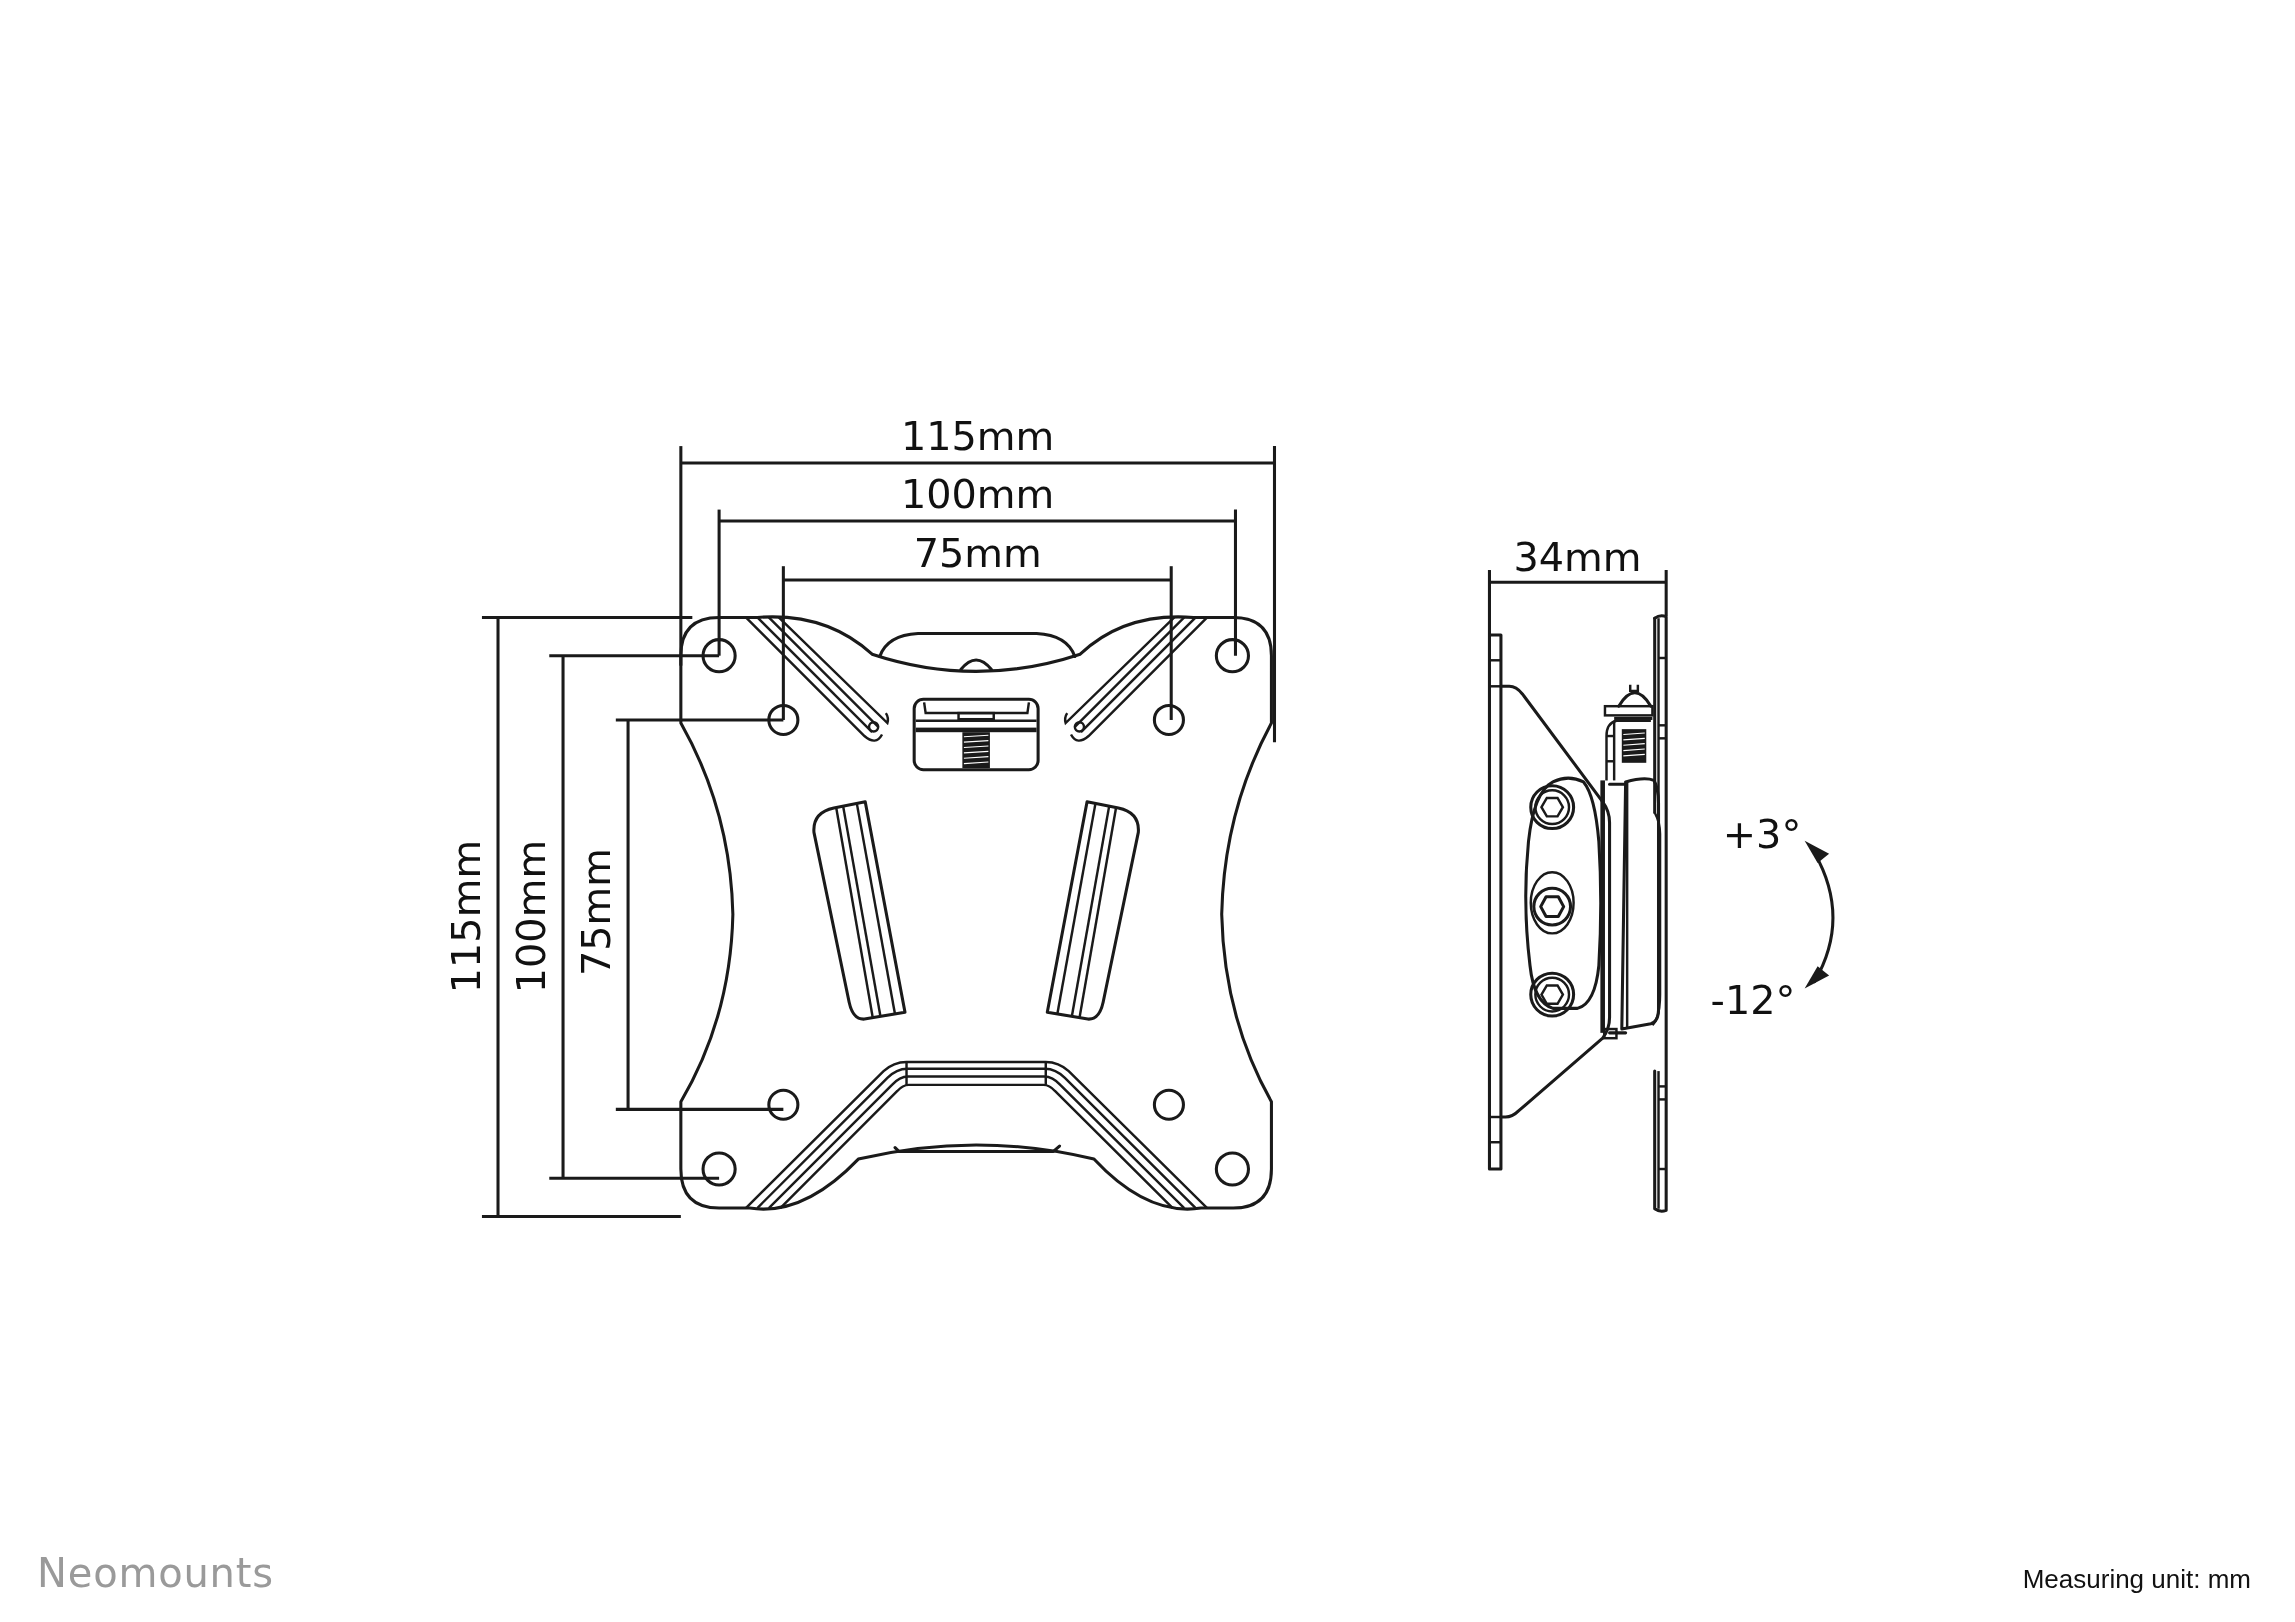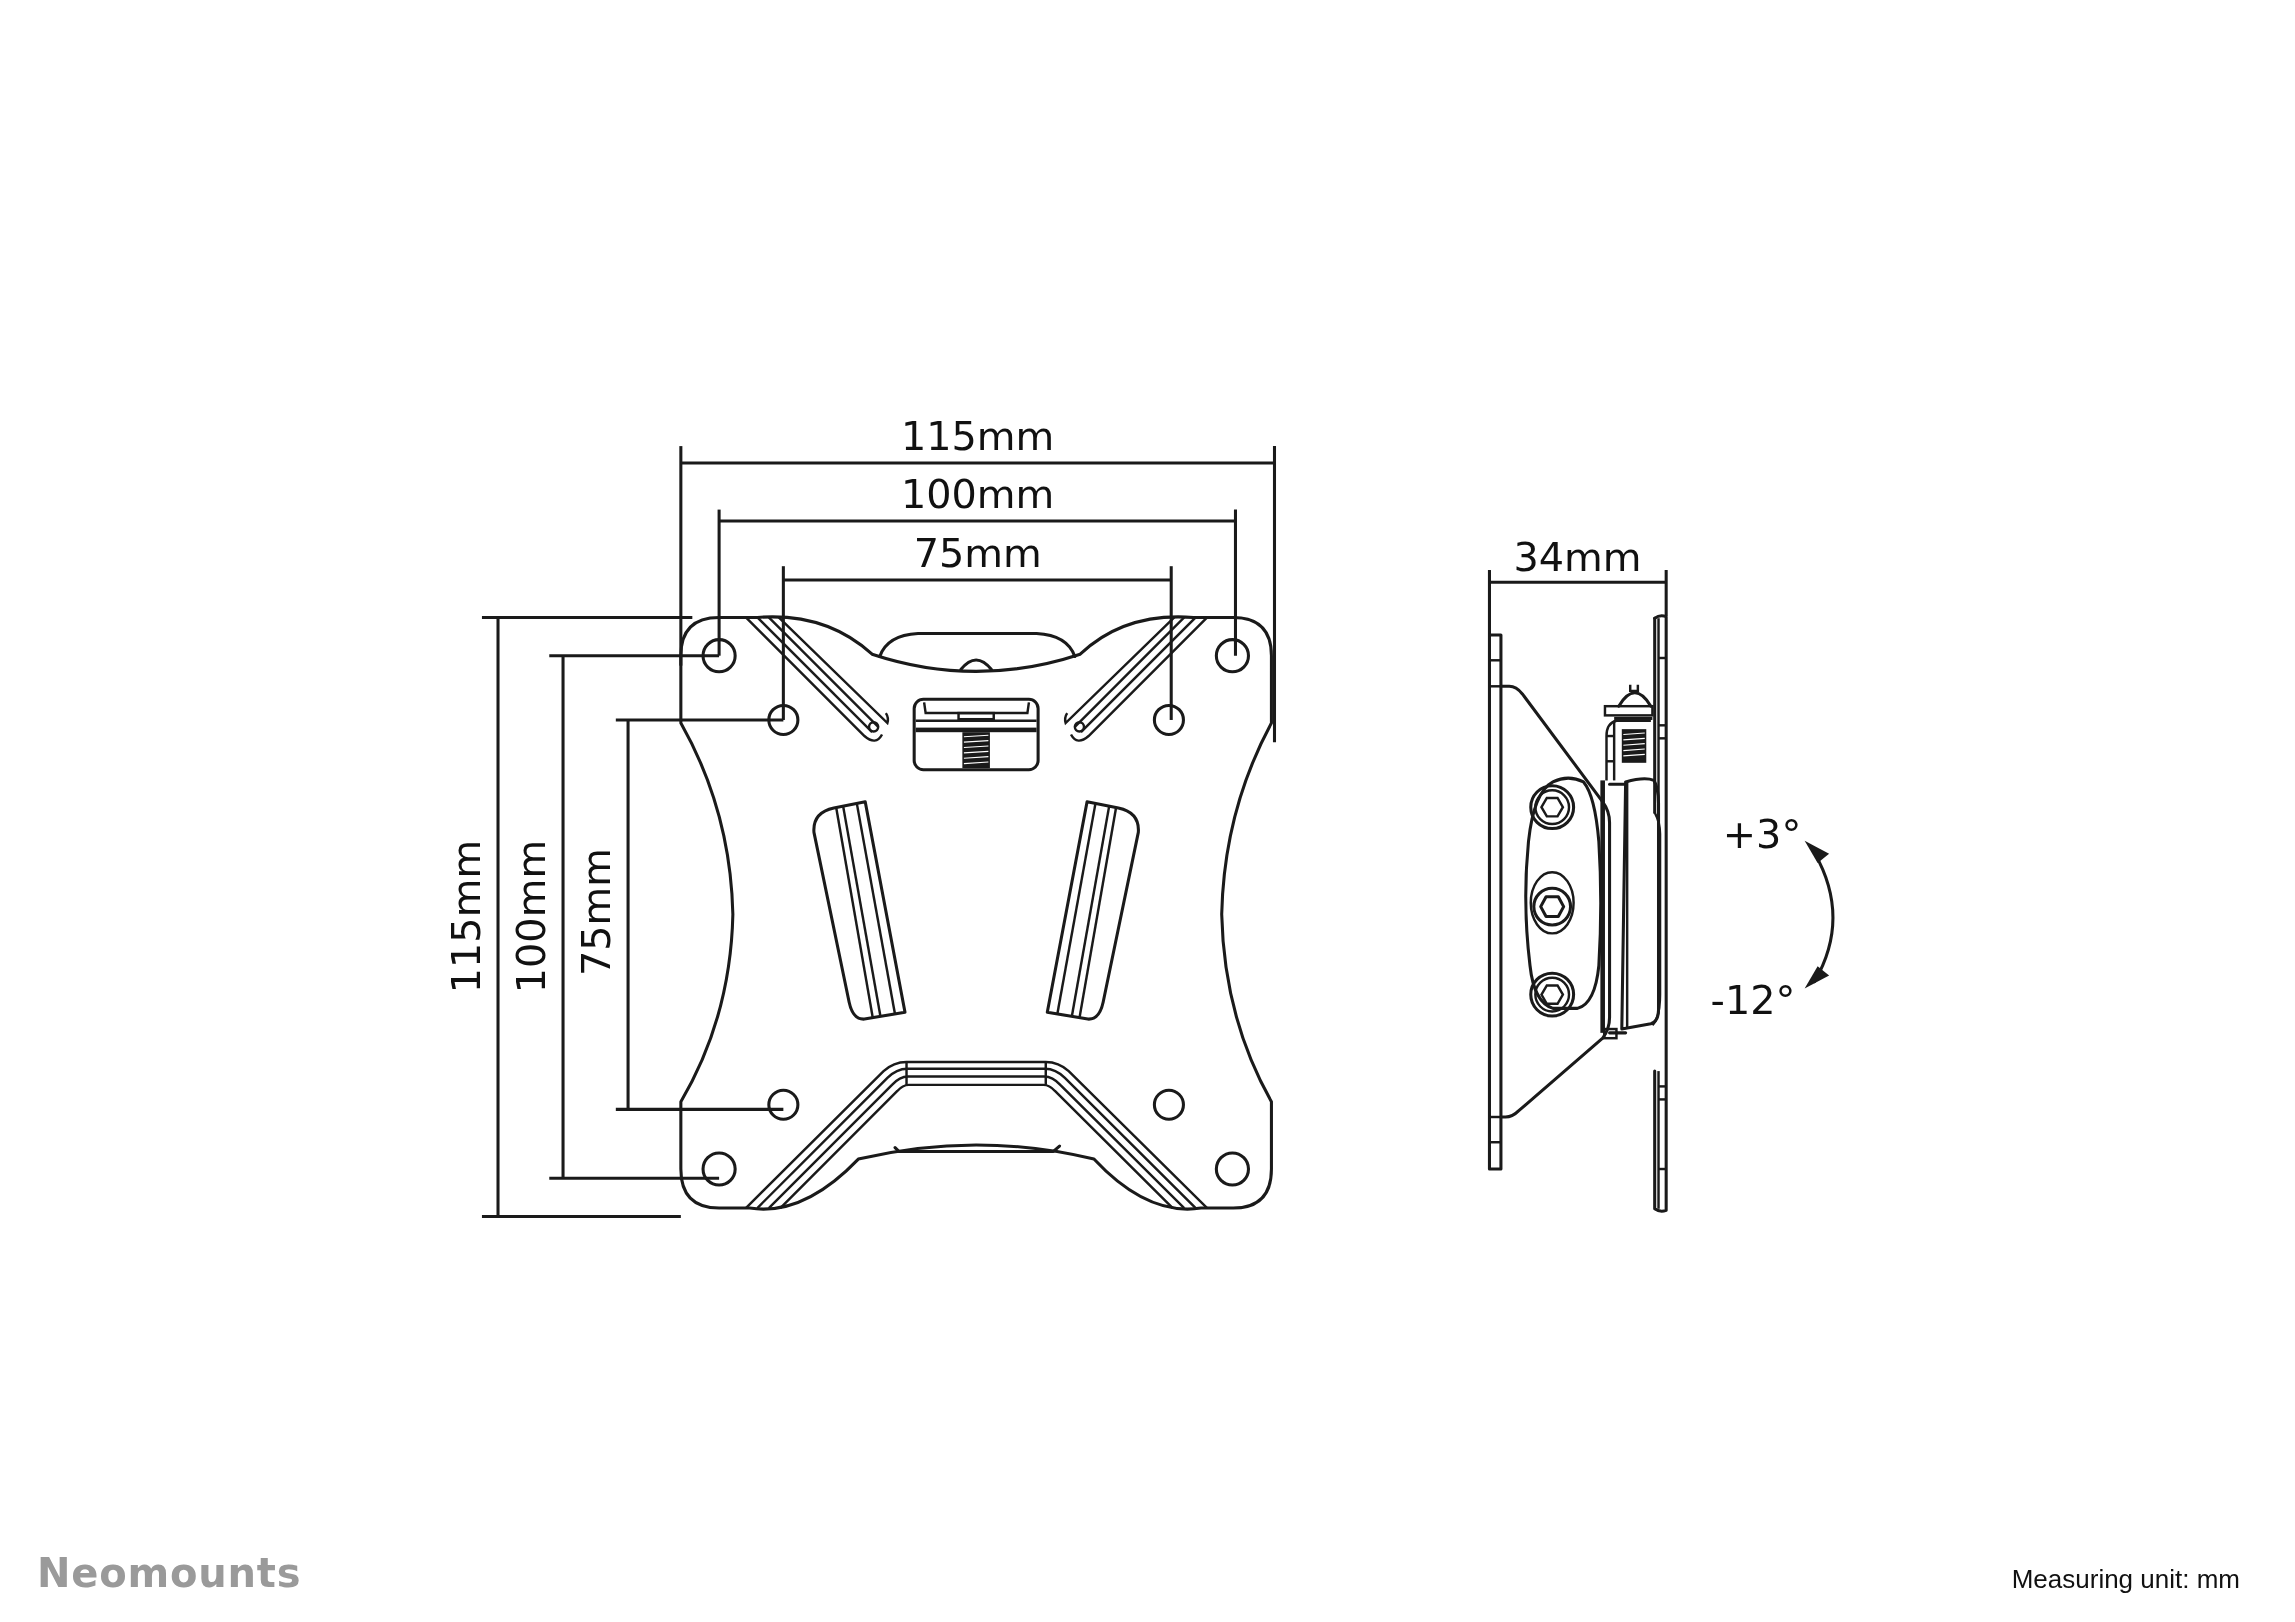--- a/index.html
+++ b/index.html
@@ -4,22 +4,22 @@
 <style>
   html, body { margin: 0; padding: 0; background: #ffffff; }
   body { width: 2295px; height: 1622px; position: relative; overflow: hidden; }
   #canvas { position: absolute; left: 0; top: 0; width: 2295px; height: 1622px; }
   .ln { fill: none; stroke: #1a1a1a; stroke-width: 4; stroke-linejoin: round; stroke-linecap: round; }
   .ln-thin { fill: none; stroke: #1a1a1a; stroke-width: 3.2; }
   .dim { fill: none; stroke: #1a1a1a; stroke-width: 4; }
   .dim-text { font-family: "DejaVu Sans", sans-serif; font-size: 52px; fill: #111; }
   .angle-text { font-family: "DejaVu Sans", sans-serif; font-size: 52px; fill: #111; }
   .brand { position: absolute; left: 37px; top: 1550px; font-family: "DejaVu Sans", sans-serif;
-           font-size: 40px; color: #9a9a9a; font-weight: bold; letter-spacing: 0.8px; }
-  .unit { position: absolute; right: 55px; top: 1564px; font-family: "Liberation Sans", sans-serif;
+           font-size: 40px; color: #9a9a9a; font-weight: normal; letter-spacing: 0.8px; }
+  .unit { position: absolute; right: 44px; top: 1564px; font-family: "Liberation Sans", sans-serif;
           font-size: 26px; color: #111; margin-left: 12px; }
 </style>
 </head>
 <body>
 
 <svg id="canvas" viewBox="0 0 3000 2120" xmlns="http://www.w3.org/2000/svg">
 
   <g>
 
     <g>

